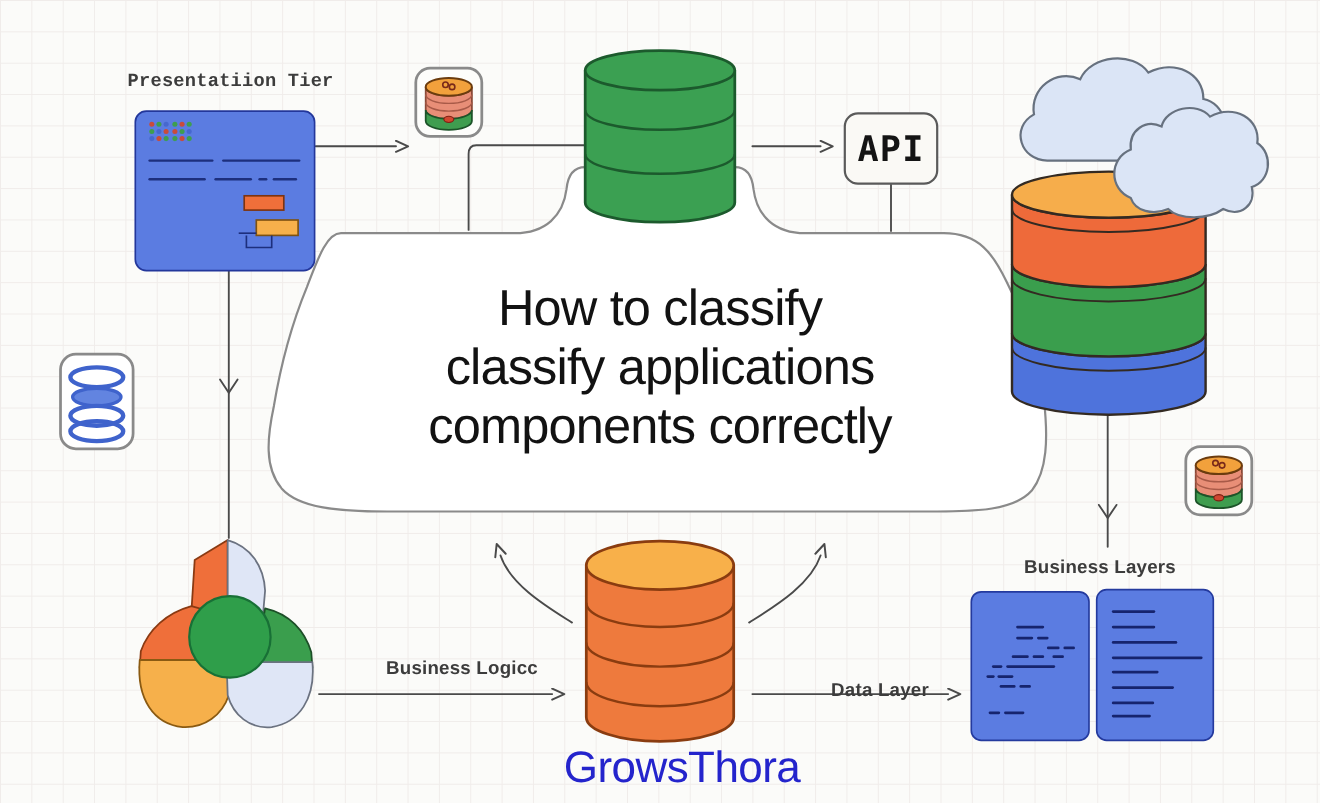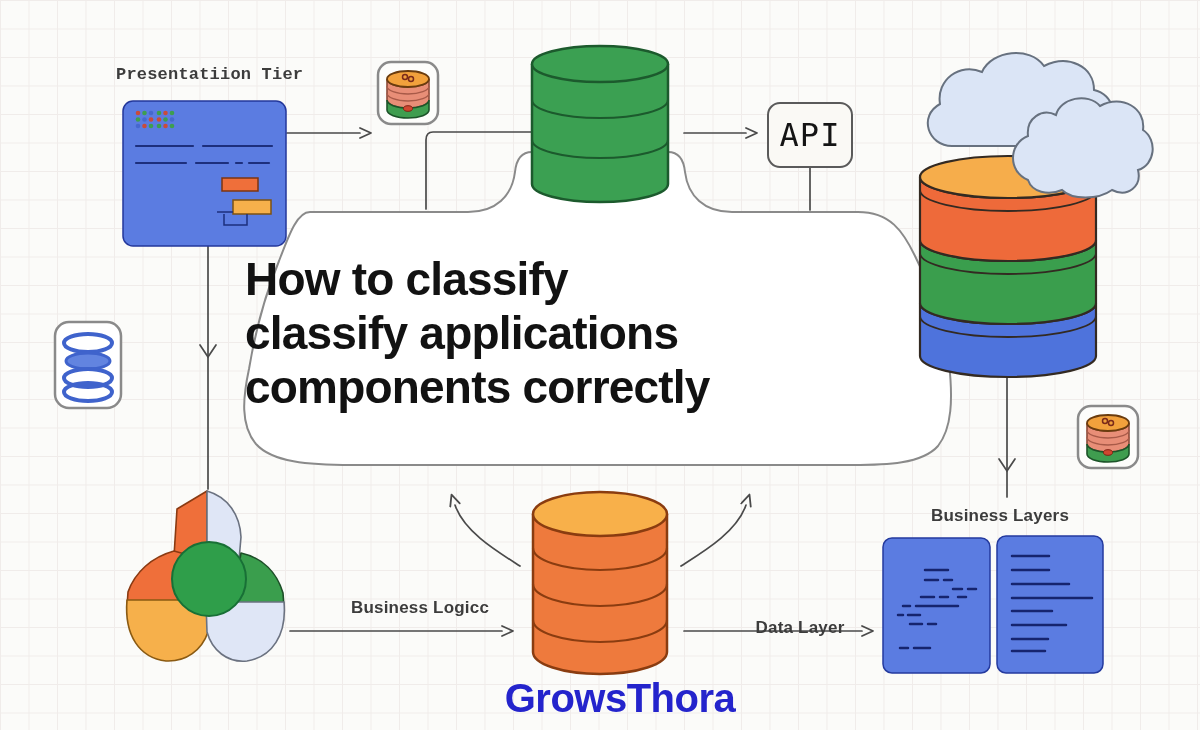--- a/index.html
+++ b/index.html
@@ -12,31 +12,31 @@
     background-size:28.5px 28.5px;
     font-family:"Liberation Sans", sans-serif;
   }
   .stage svg{position:absolute;left:0;top:0;}
   .lbl{
     position:absolute;text-align:center;color:#3c3c3c;
     font-size:17px;font-weight:600;letter-spacing:.2px;white-space:nowrap;
   }
   .title{
     position:absolute;left:245px;top:252px;width:710px;
-    text-align:left;color:#121212;font-size:46px;font-weight:bold;
+    text-align:center;color:#121212;font-size:46px;font-weight:normal;
     line-height:54px;letter-spacing:-.8px;
   }
   .api-text{
     position:absolute;left:768px;top:116px;width:84px;text-align:center;
-    font-family:"DejaVu Sans Mono", monospace;font-weight:normal;
+    font-family:"DejaVu Sans Mono", monospace;font-weight:bold;
     font-size:32px;color:#141414;letter-spacing:1px;
   }
   .watermark{
     position:absolute;left:420px;top:676px;width:400px;text-align:center;
-    font-size:40px;font-weight:700;color:#2424cc;letter-spacing:-.5px;
+    font-size:40px;font-weight:400;color:#2424cc;letter-spacing:-.5px;
   }
 </style>
 </head>
 <body>
 
 <div class="stage">
 
 <svg width="1200" height="730" viewBox="0 0 1200 730">
   <defs>
     <marker id="ah" markerWidth="16" markerHeight="14" refX="2" refY="6" orient="auto" markerUnits="userSpaceOnUse">

